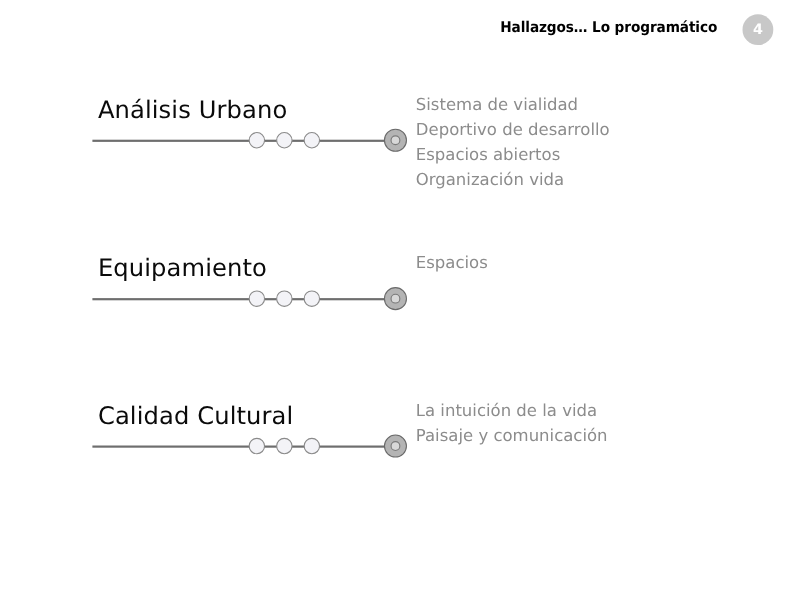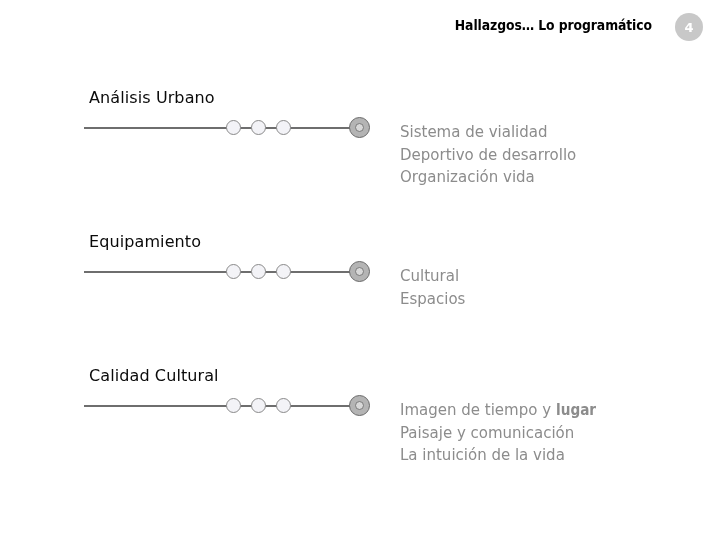--- a/index.html
+++ b/index.html
@@ -27,21 +27,21 @@
   }
 
   
   .section{position:absolute;left:0;width:720px;}
   .sec-1{top:88px;}
   .sec-2{top:232px;}
   .sec-3{top:366px;}
 
   .sec-heading{
     position:absolute;left:89px;top:0;
-    font-size:16px;color:#0a0a0a;white-space:nowrap;
+    font-size:22px;color:#0a0a0a;white-space:nowrap;
     letter-spacing:0.1px;
   }
 
   
   .rule-wrap{position:absolute;left:84px;top:30px;width:290px;height:20px;}
   .rule-line{
     position:absolute;left:0;top:9px;width:275px;height:2px;
     background:#6e6e6e;
   }
   .node{
@@ -57,22 +57,22 @@
     background:#b4b4b4;border:1.5px solid #6a6a6a;box-sizing:border-box;
     display:flex;align-items:center;justify-content:center;
   }
   .node-end::after{
     content:"";width:9px;height:9px;border-radius:50%;
     background:#d8d8d8;border:1.6px solid #7a7a7a;box-sizing:border-box;
   }
 
   
   .sec-lines{
-    position:absolute;left:400px;top:-4px;
-    font-size:15px;line-height:22.5px;color:#8c8c8c;margin-top:37px;
+    position:absolute;left:378px;top:-4px;
+    font-size:15px;line-height:22.5px;color:#8c8c8c;
   }
   .sec-lines div{white-space:nowrap;}
   .emph{
     font-family:"DejaVu Sans", sans-serif;
     font-weight:bold;font-size:15.5px;color:#8c8c8c;
     display:inline-block;transform:scaleX(0.88);transform-origin:left center;
   }
 </style>
 </head>
 <body>
@@ -92,52 +92,51 @@
       <div class="rule-line"></div>
       <div class="node node-1"></div>
       <div class="node node-2"></div>
       <div class="node node-3"></div>
       <div class="node-end"></div>
     </div>
 
     <div class="sec-lines">
       <div>Sistema de vialidad</div>
       <div>Deportivo de desarrollo</div>
+      <div>Espacios abiertos</div>
       <div>Organización vida</div>
     </div>
   </div>
 
   <div class="section sec-2">
     <div class="sec-heading">Equipamiento</div>
 
     <div class="rule-wrap">
       <div class="rule-line"></div>
       <div class="node node-1"></div>
       <div class="node node-2"></div>
       <div class="node node-3"></div>
       <div class="node-end"></div>
     </div>
 
     <div class="sec-lines">
-      <div>Cultural</div>
       <div>Espacios</div>
     </div>
   </div>
 
   <div class="section sec-3">
     <div class="sec-heading">Calidad Cultural</div>
 
     <div class="rule-wrap">
       <div class="rule-line"></div>
       <div class="node node-1"></div>
       <div class="node node-2"></div>
       <div class="node node-3"></div>
       <div class="node-end"></div>
     </div>
 
     <div class="sec-lines">
-      <div><span>Imagen de tiempo y </span><span class="emph">lugar</span></div>
+      <div>La intuición de la vida</div>
       <div>Paisaje y comunicación</div>
-      <div>La intuición de la vida</div>
     </div>
   </div>
 
 </div>
 
 </body></html>

